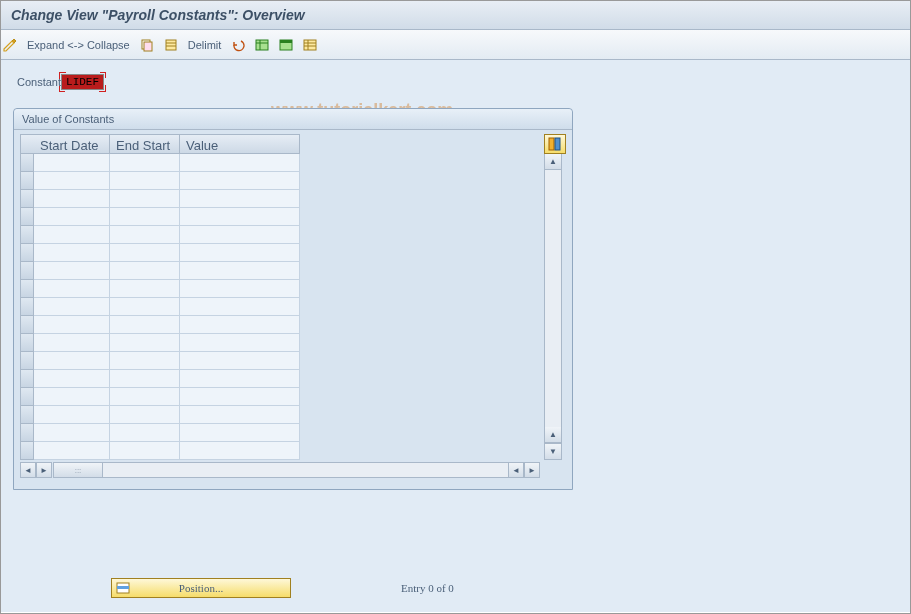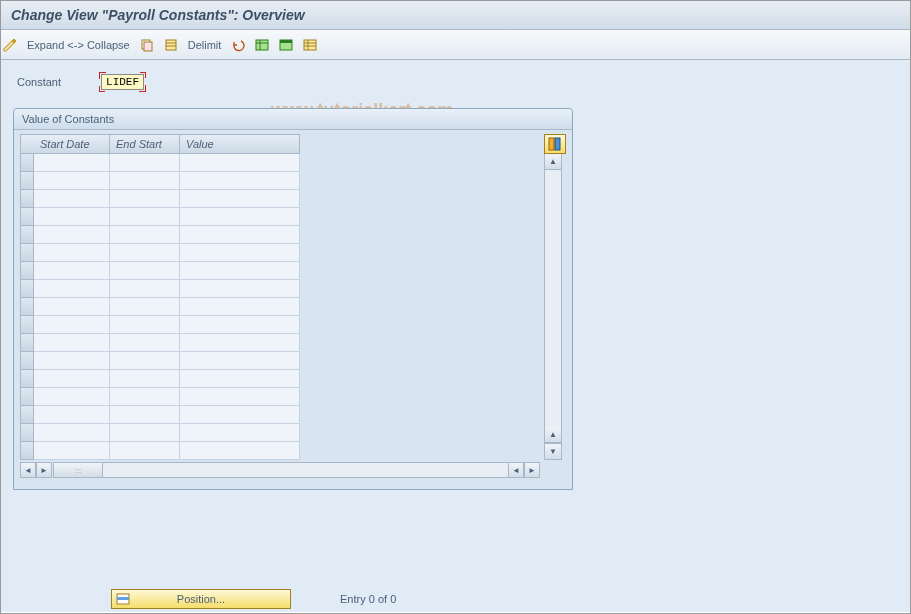--- a/index.html
+++ b/index.html
@@ -60,26 +60,25 @@
       align-items: center;
       margin-bottom: 18px;
       margin-left: 4px;
     }
     .field-label {
       color: #4a5f78;
       font-size: 11px;
     }
     .field-value-box {
       border: 1px solid #888;
-      background: #fef9c3;
+      background: #b91c1c;
       padding: 1px 4px;
       font-family: 'Courier New', monospace;
       font-size: 11px;
       position: relative;
-      margin-left: 40px;
     }
     .field-value-box::before,
     .field-value-box::after {
       content: '';
       position: absolute;
       width: 6px;
       height: 6px;
       border: 1px solid #d02020;
     }
     .field-value-box::before {
@@ -135,22 +134,21 @@
       background: linear-gradient(to bottom, #e6edf5, #cdd9e6);
       border: 1px solid #a9b8c9;
       border-right: none;
     }
     .col-header {
       background: linear-gradient(to bottom, #e6edf5, #cdd9e6);
       border: 1px solid #a9b8c9;
       border-left: none;
       padding: 3px 6px;
       color: #4a5f78;
-      font-size: 11px;
-      font-style: italic;
+      font-size: 13px;
     }
     .col-start { width: 76px; }
     .col-end { width: 70px; }
     .col-value { width: 120px; }
     .table-rows {
     }
     .data-row {
       display: flex;
       height: 18px;
     }
@@ -228,25 +226,26 @@
       width: 50px;
       height: 16px;
       background: linear-gradient(to bottom, #f0f4f8, #d3dde8);
       border: 1px solid #a9b8c9;
       margin-left: 1px;
       display:flex;align-items:center;justify-content:center;
       color:#8a99ab;font-size:8px;
     }
     .bottom-row {
       position: absolute;
-      bottom: 3px;
+      bottom: 14px;
       left: 110px;
       display: flex;
       align-items: center;
-      gap: 49px;
+      gap: 110px;
+      font-family: Liberation Serif, serif;
     }
     .position-btn {
       background: linear-gradient(to bottom, #fef8d8, #f6dd6a);
       border: 1px solid #a08020;
       padding: 2px 8px;
       display: flex;
       align-items: center;
       gap: 10px;
       width: 180px;
       height: 20px;

